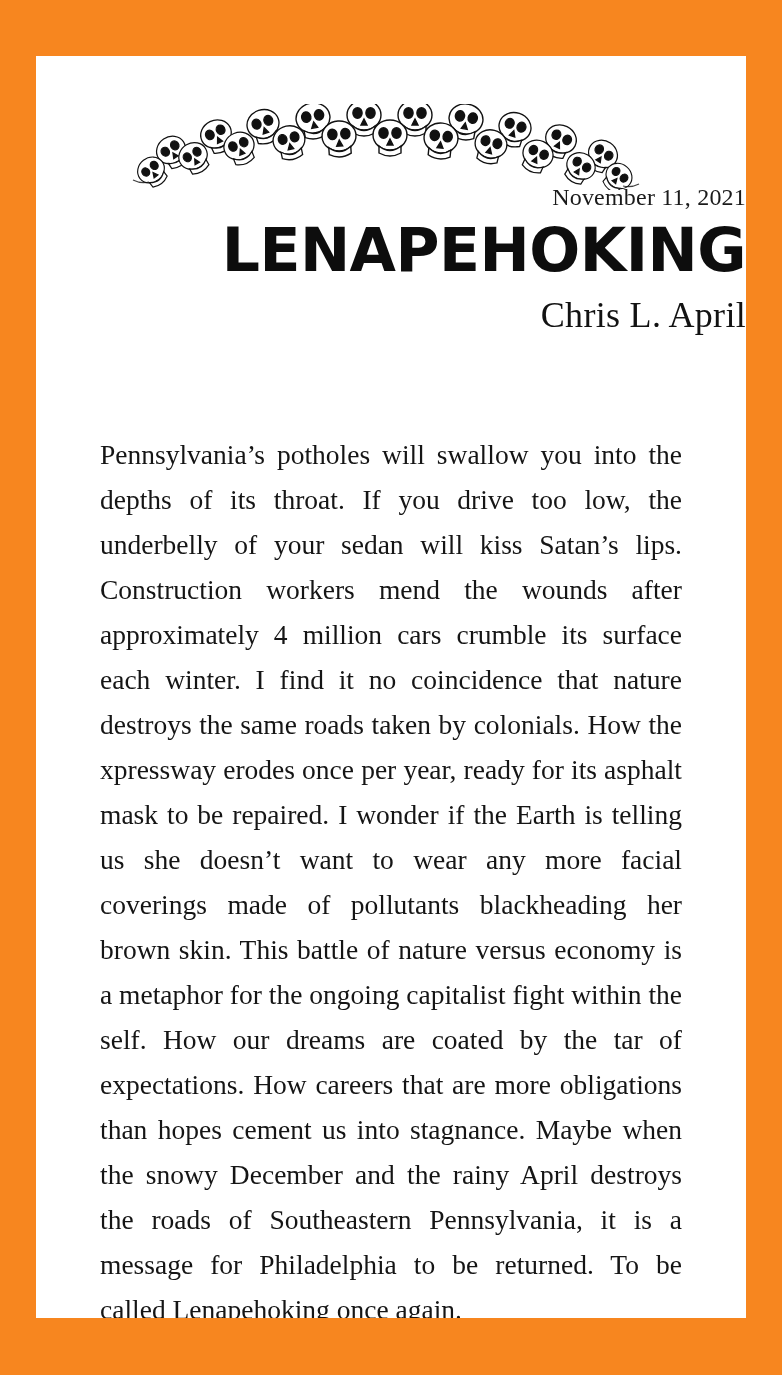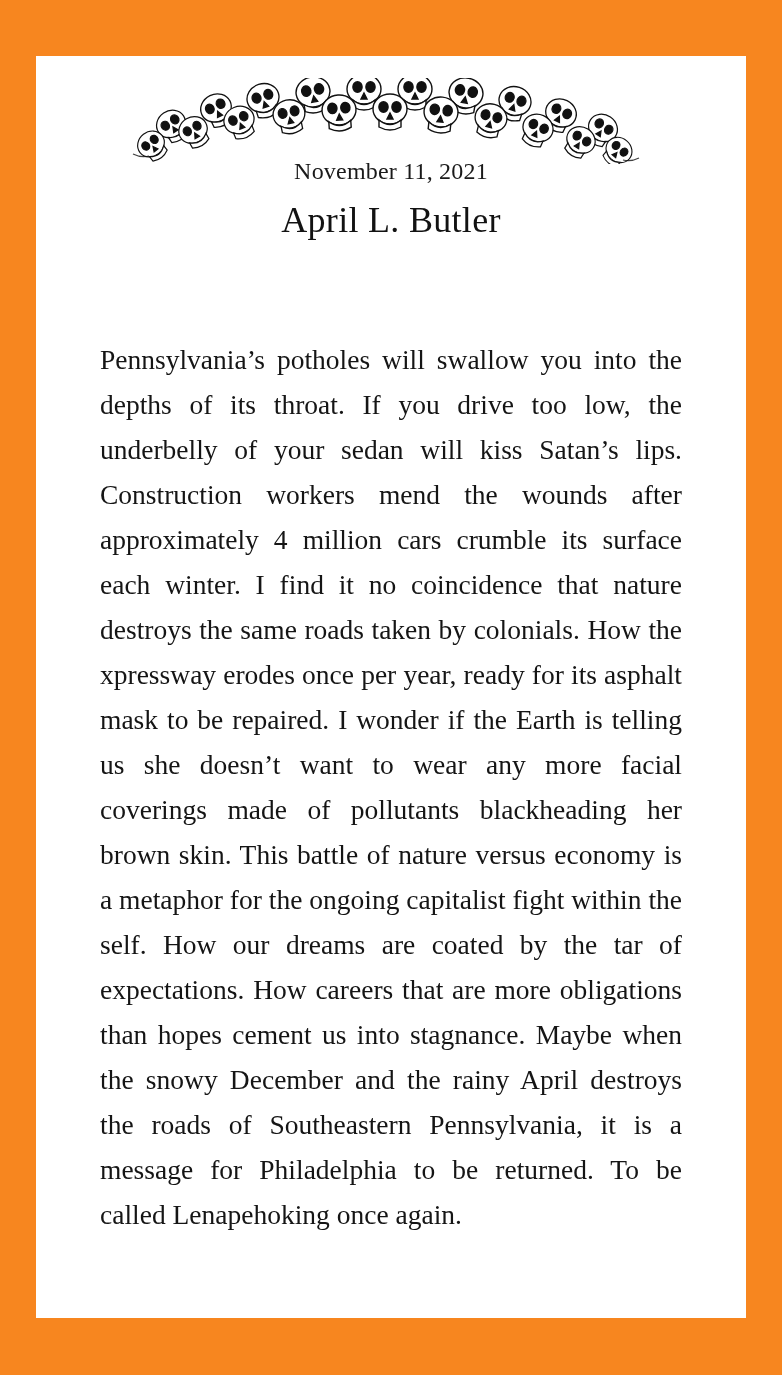--- a/index.html
+++ b/index.html
@@ -17,22 +17,23 @@
     position: absolute;
     left: 36px;
     top: 56px;
     width: 710px;
     height: 1262px;
     background: #ffffff;
     box-sizing: border-box;
     overflow: hidden;
   }
   .header {
-    padding-top: 22px;
-    text-align: center;
+    padding-top: 32px;
+    text-align: right;
+    margin-top: 16px;
   }
   .skull-band {
     width: 560px;
     height: 86px;
     margin: 0 auto;
     display: block;
   }
   .date {
     font-family: "Liberation Serif", serif;
     font-size: 24px;
@@ -233,20 +234,21 @@
         <g stroke="#111" stroke-width="1.2" fill="none" opacity="0.8">
           <path d="M22,76 q8,4 16,2"></path>
           <path d="M528,80 q-8,4 -16,2"></path>
         </g>
       </g>
     </svg>
 
     <div class="date">November 11, 2021</div>
 
     <div class="title">
+      <div>LENAPEHOKING</div>
     </div>
 
-    <div class="author">April L. Butler</div>
+    <div class="author">Chris L. April</div>
   </div>
 
   <div class="body-text">Pennsylvania’s potholes will swallow you into the depths of its throat. If you drive too low, the underbelly of your sedan will kiss Satan’s lips. Construction workers mend the wounds after approximately 4 million cars crumble its surface each winter. I find it no coincidence that nature destroys the same roads taken by colonials. How the xpressway erodes once per year, ready for its asphalt mask to be repaired. I wonder if the Earth is telling us she doesn’t want to wear any more facial coverings made of pollutants blackheading her brown skin. This battle of nature versus economy is a metaphor for the ongoing capitalist fight within the self. How our dreams are coated by the tar of expectations. How careers that are more obligations than hopes cement us into stagnance. Maybe when the snowy December and the rainy April destroys the roads of Southeastern Pennsylvania, it is a message for Philadelphia to be returned. To be called Lenapehoking once again.</div>
 
 </div>
 
 </body></html>

